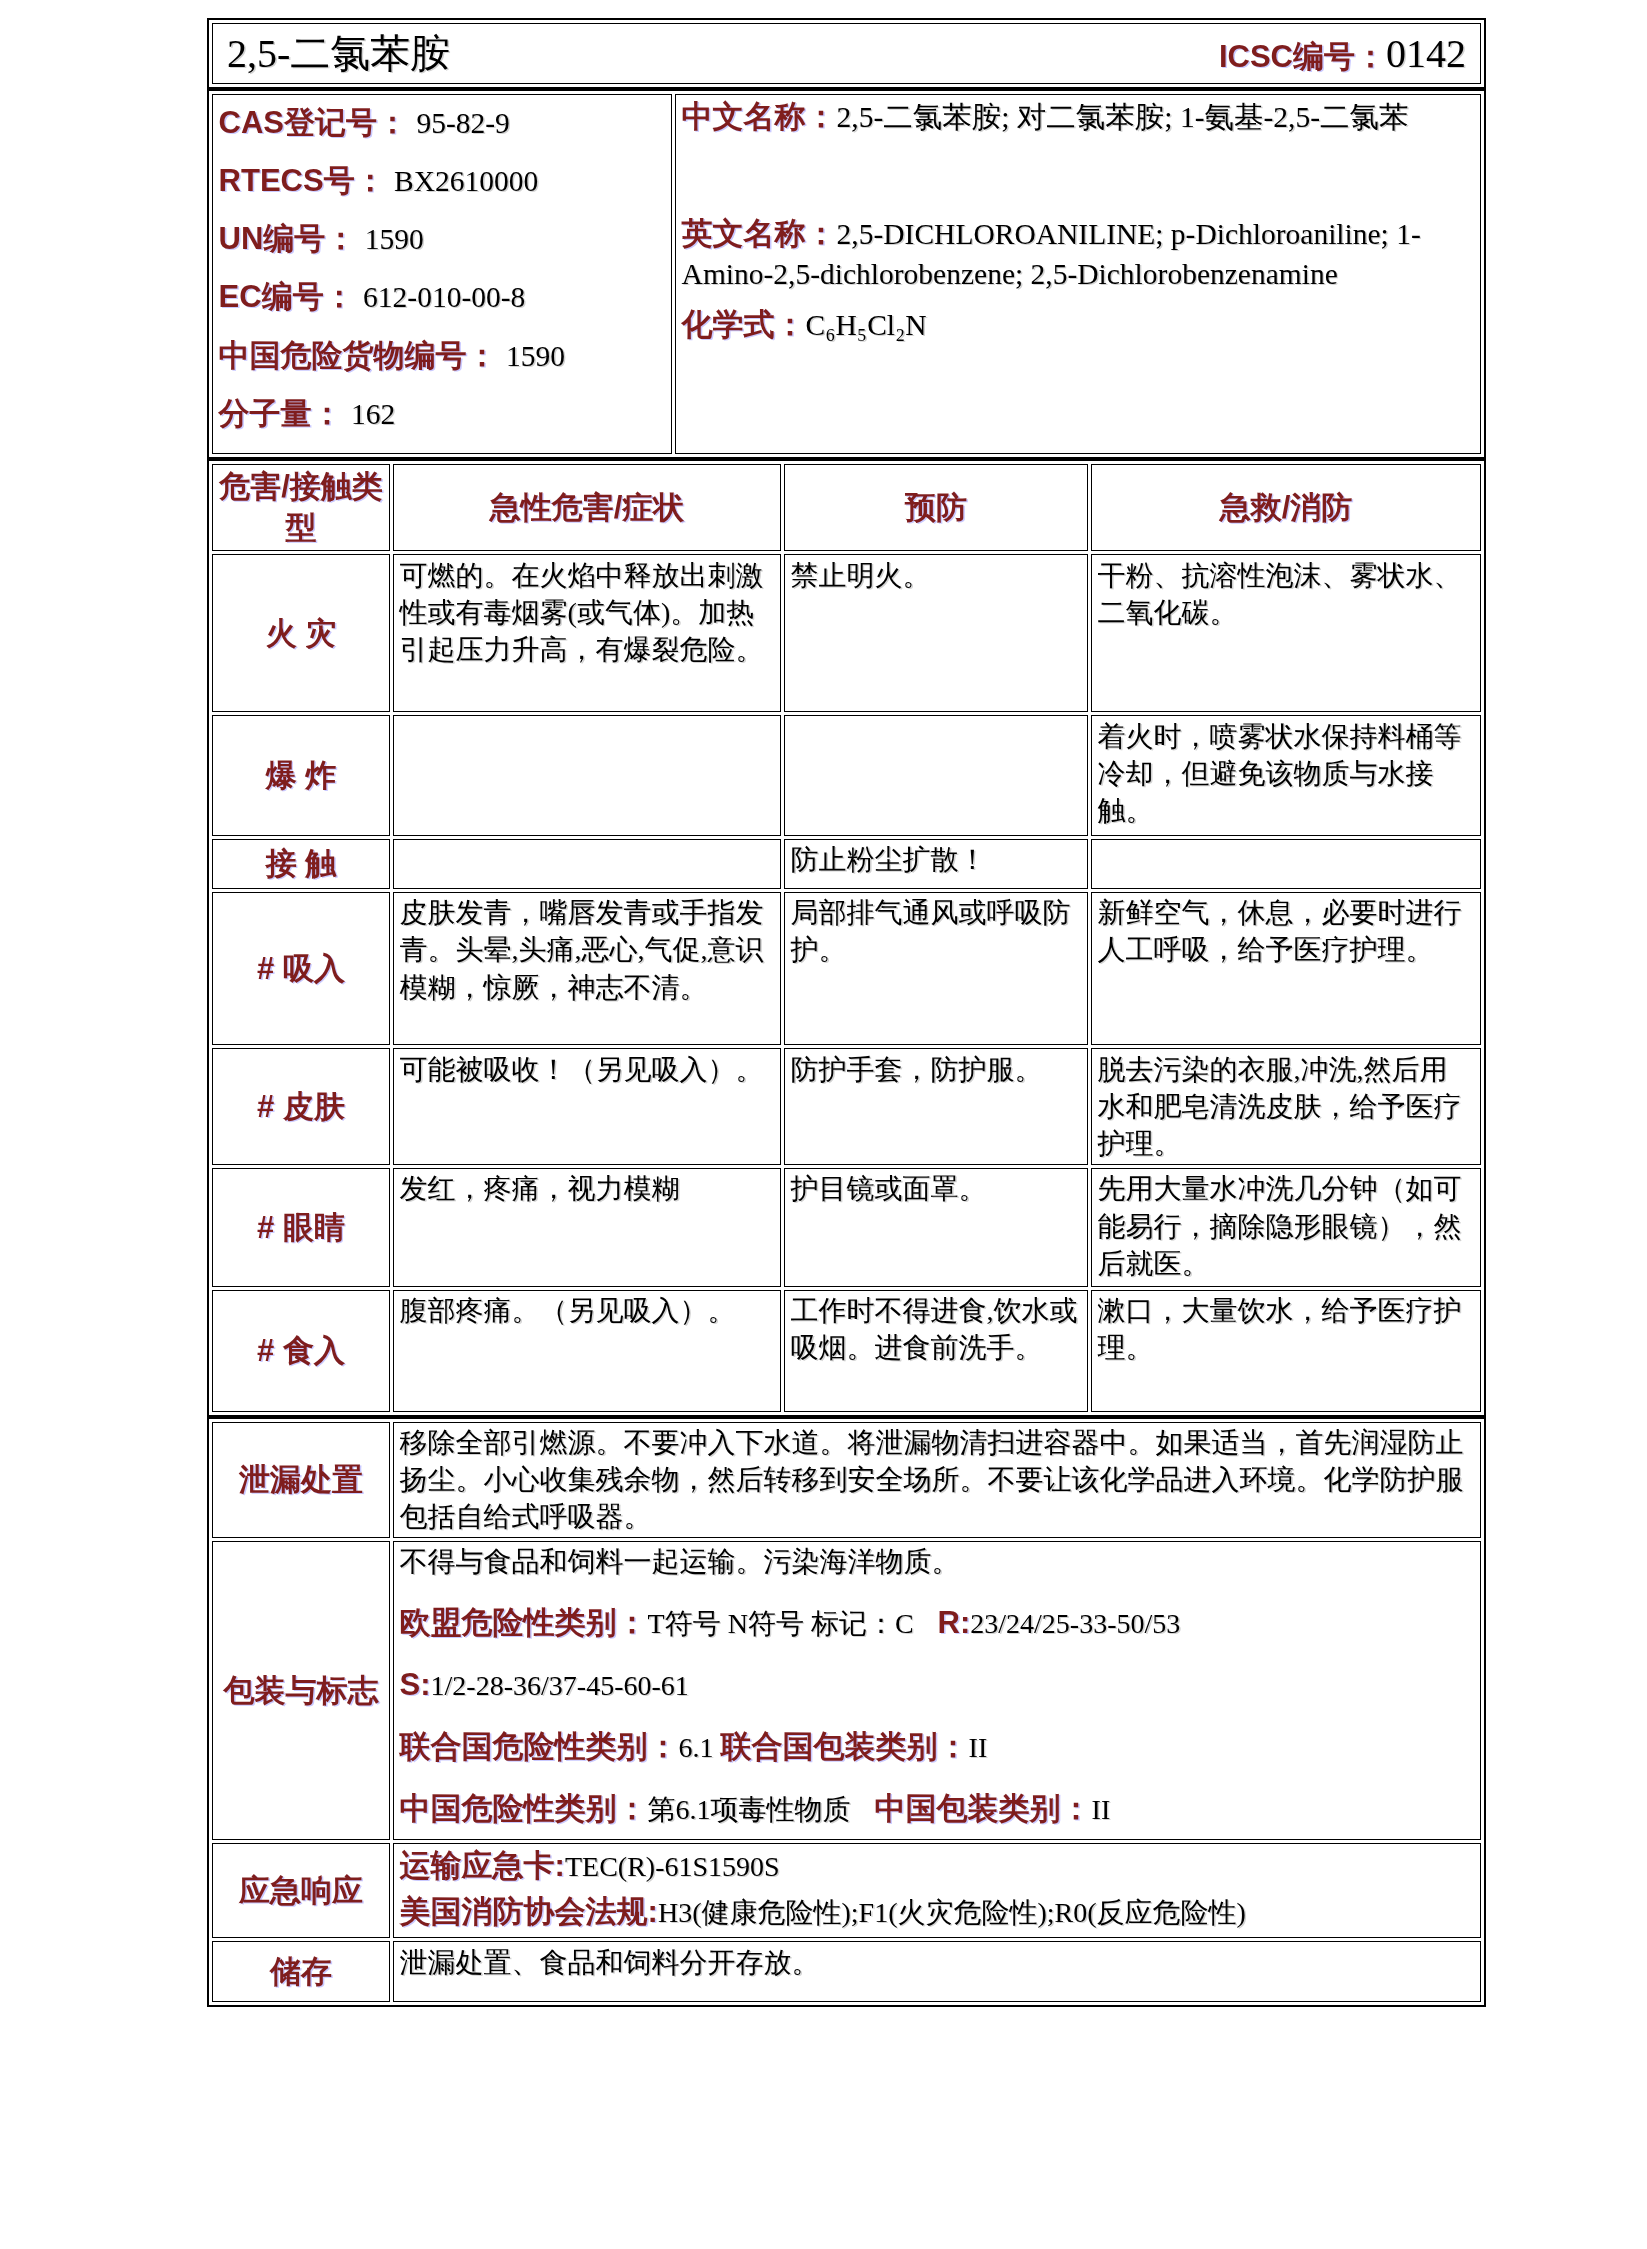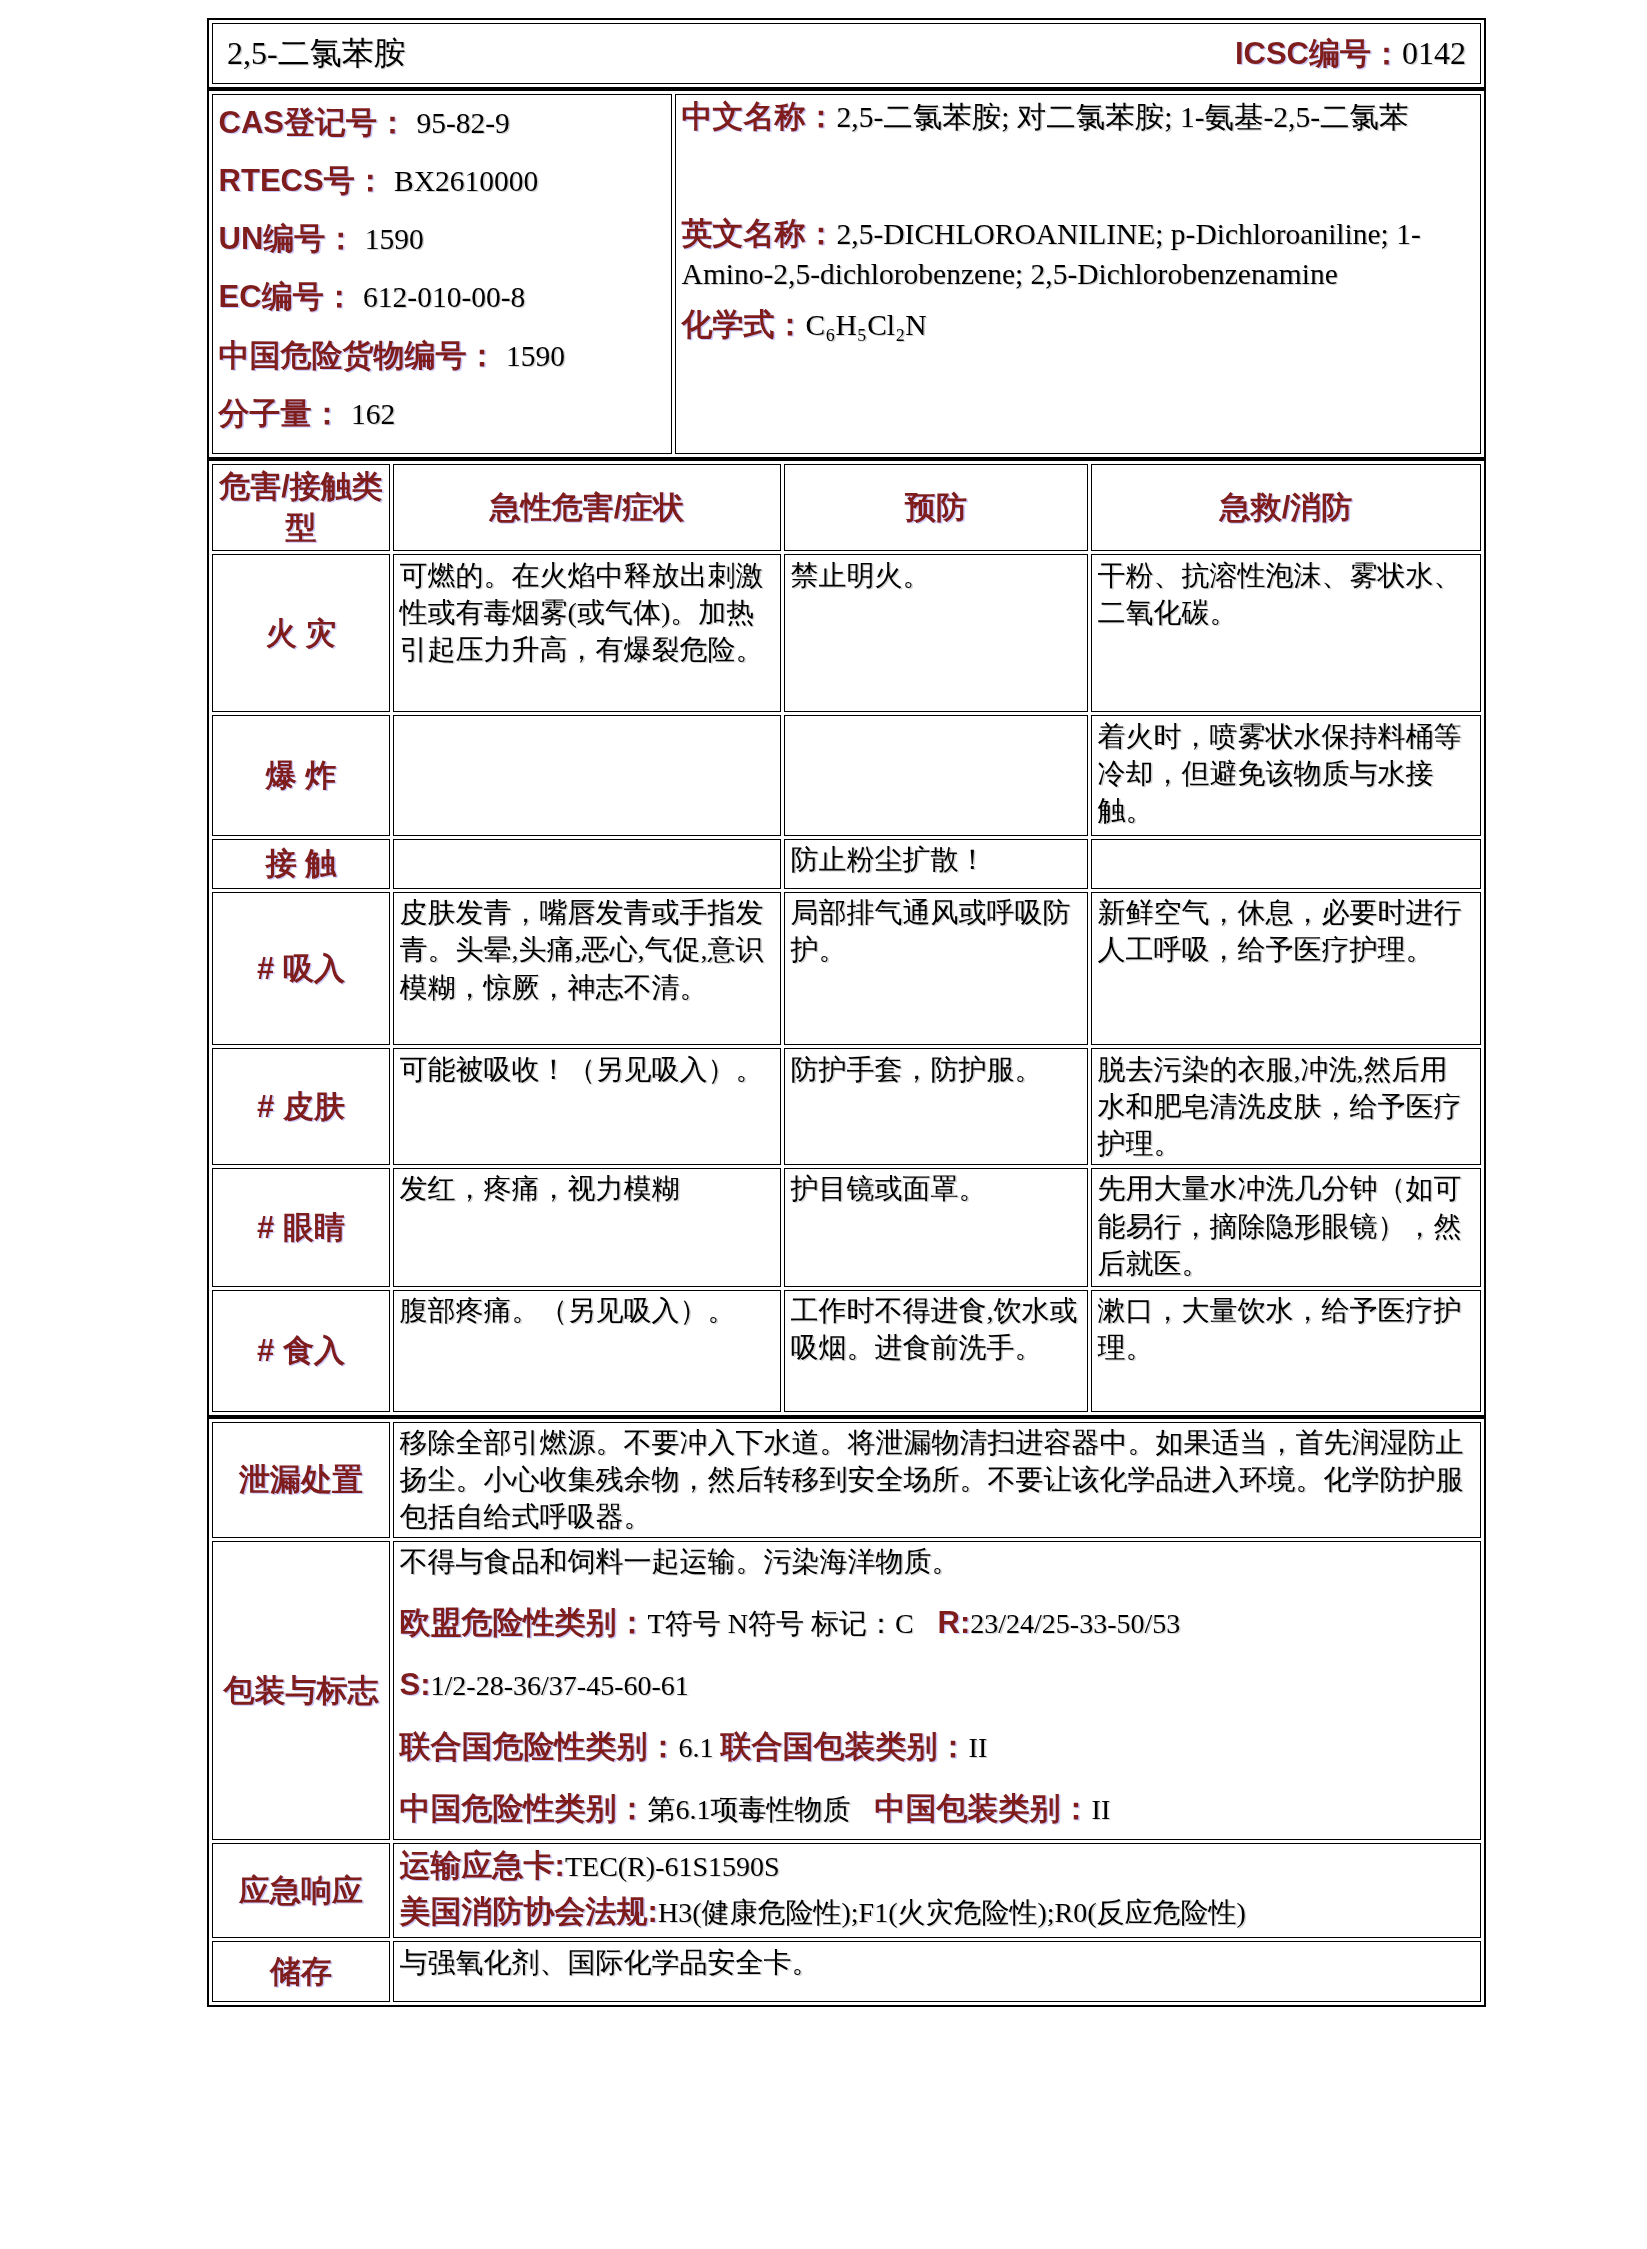--- a/index.html
+++ b/index.html
@@ -33,21 +33,21 @@
   .h-cont{height:45px;}
   .h-inh{height:149px;}
   .h-skin{height:109px;}
   .h-eye{height:114px;}
   .h-ing{height:117px;}
   .h-spill{height:105px;}
   .h-pack{height:235px;}
   .h-emer{height:81px;}
   .h-stor{height:56px;}
   .namebar{display:flex;justify-content:space-between;align-items:center;padding:0 8.4px;}
-  .nm{font-size:32px;}
+  .nm{font-size:40px;}
   .idline{margin:5.6px 0 17px 0;white-space:nowrap;font-size:29.5px;}
   .idline .val{margin-left:8.4px;}
   .names-cell .para{margin-bottom:7px;font-size:29.5px;}
   .names-cell .cnpara{margin-bottom:76px;}
   .names-cell .enpara{margin-bottom:9.8px;}
   .packline{margin:0 0 21px 0;font-size:28px;}
   .packline:last-child{margin-bottom:8px;}
   .gap{display:inline-block;width:24px;}
   .emerline{font-size:28px;margin-bottom:4.2px;}
 </style>
@@ -179,20 +179,20 @@
       </tr>
       <tr>
         <td class="typecell h-emer"><span class="lbl">应急响应</span></td>
         <td class="h-emer">
           <div class="emerline"><span class="lbl">运输应急卡:</span><span class="blk">TEC(R)-61S1590S</span></div>
           <div class="emerline"><span class="lbl">美国消防协会法规:</span><span class="blk">H3(健康危险性);F1(火灾危险性);R0(反应危险性)</span></div>
         </td>
       </tr>
       <tr>
         <td class="typecell h-stor"><span class="lbl">储存</span></td>
-        <td class="blk h-stor">与强氧化剂、国际化学品安全卡。</td>
+        <td class="blk h-stor">泄漏处置、食品和饲料分开存放。</td>
       </tr>
     </tbody>
       </table>
 
   </div>
 </div>
 
 
 </body></html>

